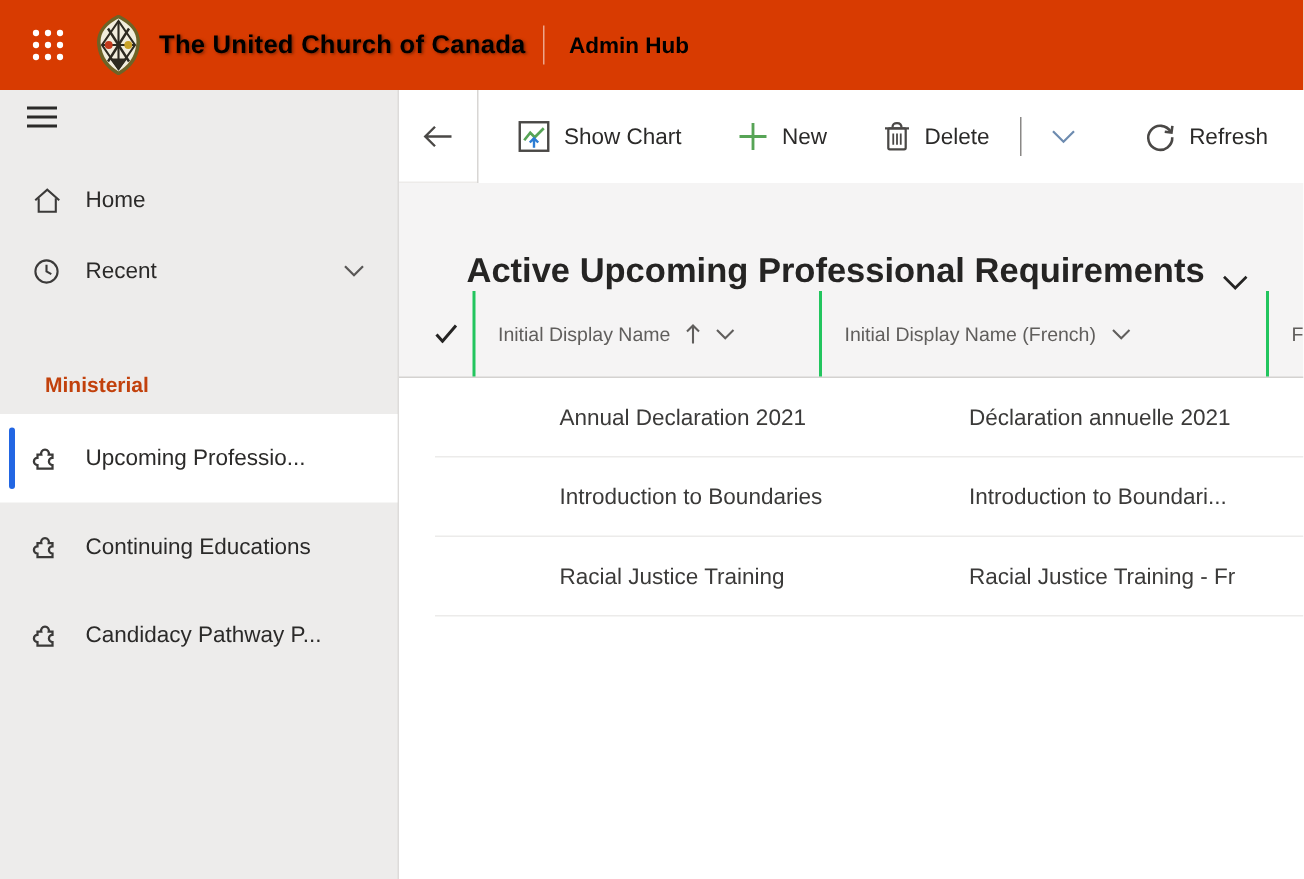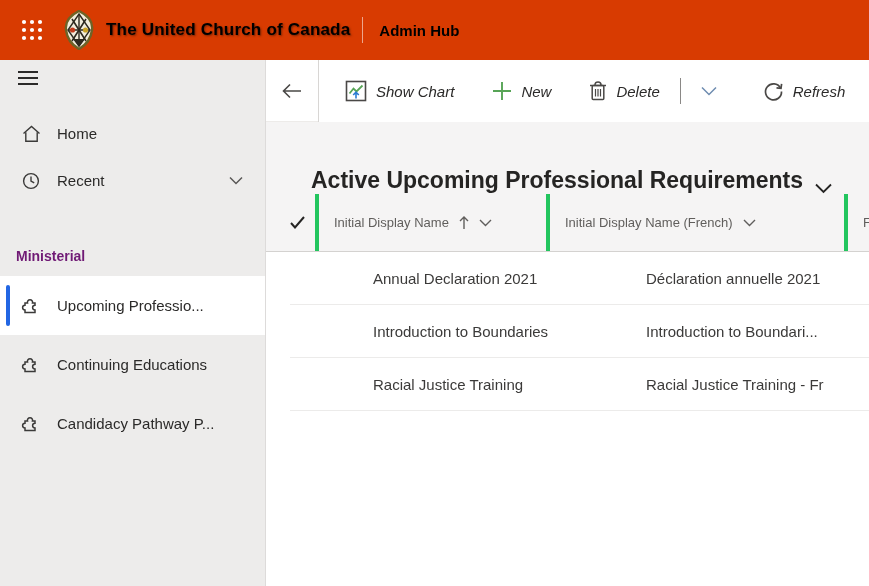--- a/index.html
+++ b/index.html
@@ -24,57 +24,57 @@
   .sidebar { width:266px; background:#EDECEB; border-right:1px solid #DDDBDA; flex:none;
     }
   .hamburger { width:44px; height:36px; display:flex; align-items:center; margin-left:10px;
     padding-left:8px; cursor:pointer; }
   .nav-group { margin-top:14px; }
   .nav-item { height:47px; display:flex; align-items:center; padding:0 14px 0 20px;
     font-size:15px; color:#2B2A29; cursor:pointer; }
   .nav-item .ni-icon { width:22px; display:flex; justify-content:center; margin-right:15px; flex:none; }
   .nav-item .ni-label { flex:1; white-space:nowrap; overflow:hidden; }
   .nav-item .ni-chevron { flex:none; margin-right:8px; }
-  .section-label { font-size:14px; font-weight:700; color:#701a75; padding:0 16px; margin-top:32px;
-    height:40px; display:flex; align-items:center; }
+  .section-label { font-size:14px; font-weight:700; color:#c2410c; padding:0 16px; margin-top:32px;
+    height:40px; display:flex; align-items:center;margin-left:14px; }
   .entity-item { position:relative; height:59px; display:flex; align-items:center;
     padding:0 14px 0 20px; font-size:15px; color:#2B2A29; cursor:pointer; }
   .entity-item.selected { background:#FFFFFF; }
   .entity-item.selected::before { content:""; position:absolute; left:6px; top:9px; bottom:9px;
     width:4px; border-radius:2px; background:var(--selected-blue,#2266E3); }
   .entity-item .ni-icon { width:22px; display:flex; justify-content:center; margin-right:15px; flex:none; }
   .entity-item .ni-label { white-space:nowrap; overflow:hidden; }
 
   
   .main { flex:1; display:flex; flex-direction:column; background:#fff; min-width:0; }
 
   
   .toolbar { height:62px; display:flex; align-items:center; background:#fff; flex:none; }
   .back-gutter { width:52px; height:100%; display:flex; align-items:center; justify-content:center;
     cursor:pointer; border-bottom:1px solid #EDEBE9; }
   .tb-divider { width:1px; height:100%; background:#D8D6D4; flex:none; }
-  .commands { display:flex; align-items:center; padding-left:22px; gap:0;font-style:italic; }
+  .commands { display:flex; align-items:center; padding-left:22px; gap:0; }
   .cmd { display:flex; align-items:center; gap:9px; font-size:15px; color:#2B2A29;
     cursor:pointer; padding:6px 4px; white-space:nowrap; }
   .cmd + .cmd { margin-left:30px; }
   .pipe { width:1px; height:26px; background:#8A8886; margin:0 14px 0 16px; }
   .overflow-btn { padding:6px; cursor:pointer; display:flex; align-items:center; }
   .refresh-gap { margin-left:36px; }
 
   
   .view-panel { background:#F5F4F4; border-bottom:1px solid #D4D2D0; flex:none; }
   .view-title-row { height:72px; display:flex; align-items:flex-end; padding-left:45px; cursor:pointer; }
   .view-title { font-size:23px; font-weight:700; color:#252423; white-space:nowrap; }
   .view-title-chevron { margin-left:12px; margin-top:6px; }
 
   
   .grid-header { height:57px; display:flex; align-items:center; font-size:13px; color:#605E5C; }
   .gh-check { width:49px; height:100%; display:flex; align-items:center; justify-content:flex-end;
     padding-right:10px; cursor:pointer; }
-  .gh-cell { height:100%; display:flex; align-items:center; border-left:4px solid #22c55e;
+  .gh-cell { height:100%; display:flex; align-items:center; border-left:2px solid #22c55e;
     padding-left:15px; cursor:pointer; overflow:hidden; white-space:nowrap; }
   .gh-cell .gh-label { margin-right:10px; }
   .col-1 { width:231px; flex:none; }
   .col-2 { width:298px; flex:none; }
   .col-3 { flex:1; min-width:0; }
   .gh-sort { margin-right:10px; display:flex; }
 
   
   .grid-rows { flex:1; background:#fff; }
   .grid-row { height:53px; display:flex; align-items:center; font-size:15px; color:#3B3A39;

